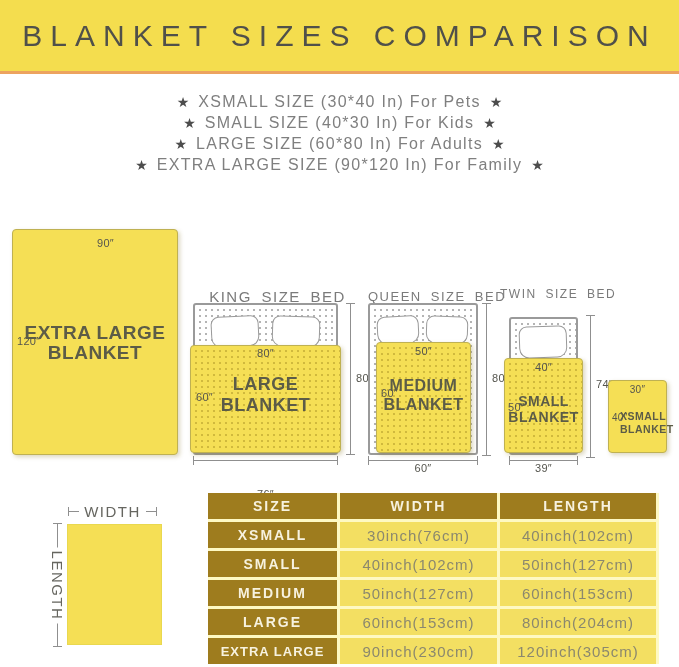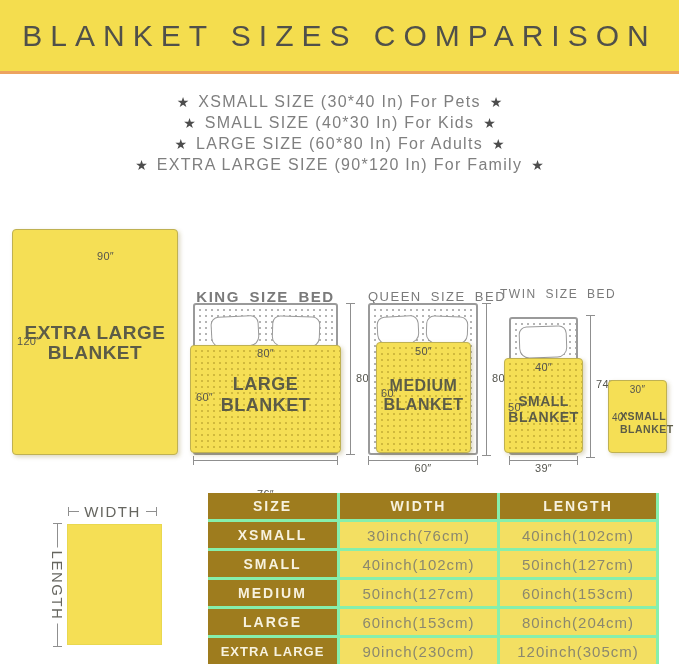--- a/index.html
+++ b/index.html
@@ -55,21 +55,21 @@
   .legend-width-text span { display:inline-block; background:#ffffff; padding:0 5px; font-size:15px; color:#666660; letter-spacing:1.5px; }
   .legend-length-text {
     position:absolute; left:19px; top:577px; width:76px; height:17px; line-height:17px;
     text-align:center; transform:rotate(90deg); background:#ffffff;
     font-size:15px; color:#666660; letter-spacing:1.5px; z-index:3;
   }
   
   .size-table {
     position:absolute; left:208px; top:493px; width:451px;
     display:grid; grid-template-columns:129px 157px 156px; grid-auto-rows:26px;
-    gap:3px; background:#86efac;
+    gap:3px; background:#fef9c3;
   }
   .cell { display:flex; align-items:center; justify-content:center; white-space:nowrap; }
   .cell.dark { background:#9E7C1E; color:#F7F2DF; font-weight:bold; font-size:14px; letter-spacing:2px; }
   .cell.val  { background:#F3DF62; color:#8B886E; font-size:15px; letter-spacing:1px; }
 </style>
 </head>
 <body>
 
 <div class="page">
 
@@ -78,29 +78,29 @@
   </div>
 
   <div class="size-list">
     <div class="size-line"><span class="star">★</span><span>XSMALL SIZE (30*40 In) For Pets</span><span class="star">★</span></div>
     <div class="size-line"><span class="star">★</span><span>SMALL SIZE (40*30 In) For Kids</span><span class="star">★</span></div>
     <div class="size-line"><span class="star">★</span><span>LARGE SIZE (60*80 In) For Adults</span><span class="star">★</span></div>
     <div class="size-line"><span class="star">★</span><span>EXTRA LARGE SIZE (90*120 In) For Family</span><span class="star">★</span></div>
   </div>
 
   <div class="blanket" style="left:12px; top:229px; width:166px; height:226px;">
-    <span class="dim-label" style="left:0; right:0; top:20px; text-align:center;padding-left:21px;">90″</span>
+    <span class="dim-label" style="left:0; right:0; top:7px; text-align:center;padding-left:21px;">90″</span>
     <span class="dim-label" style="left:4px; top:105px;">120″</span>
     <div class="bname" style="top:93px; font-size:19px; line-height:20px; letter-spacing:0.5px;">
       <div>EXTRA LARGE</div>
       <div>BLANKET</div>
     </div>
   </div>
 
-  <div class="bed-title" style="left:193px; top:288px; width:145px; font-size:15px;font-weight:bold;">KING SIZE BED</div>
+  <div class="bed-title" style="left:205px; top:288px; width:145px; font-size:15px;">KING SIZE BED</div>
   <div class="bed" style="left:193px; top:303px; width:145px; height:152px;">
     <div class="pillow" style="left:16px; top:11px; width:48px; height:31px; transform:rotate(-3deg);"></div>
     <div class="pillow" style="left:77px; top:11px; width:48px; height:31px; transform:rotate(2deg);"></div>
   </div>
   <div class="blanket dotted" style="left:190px; top:345px; width:151px; height:108px;">
     <span class="dim-label" style="left:0; right:0; top:1px; text-align:center;">80″</span>
     <span class="dim-label" style="left:5px; top:45px;">60″</span>
     <div class="bname" style="top:28px; font-size:18px; letter-spacing:0.5px;">LARGE BLANKET</div>
   </div>
   <div class="vdim" style="left:346px; top:303px; height:152px;"></div>

